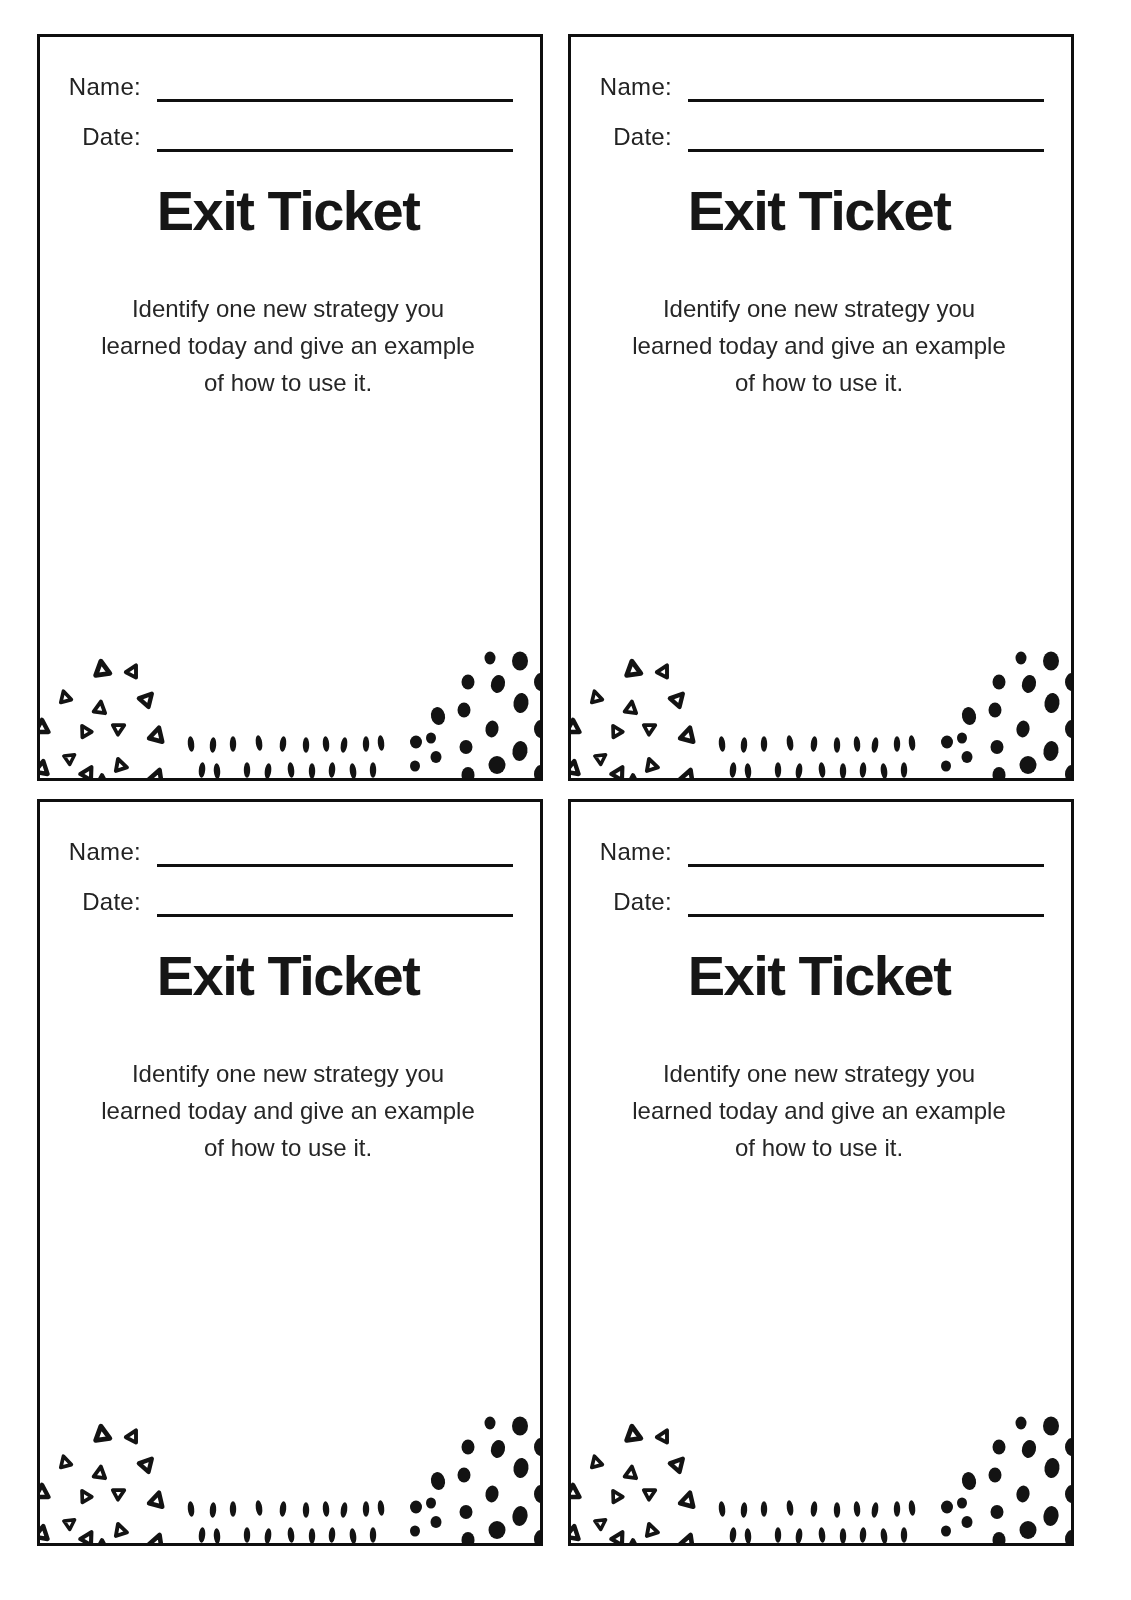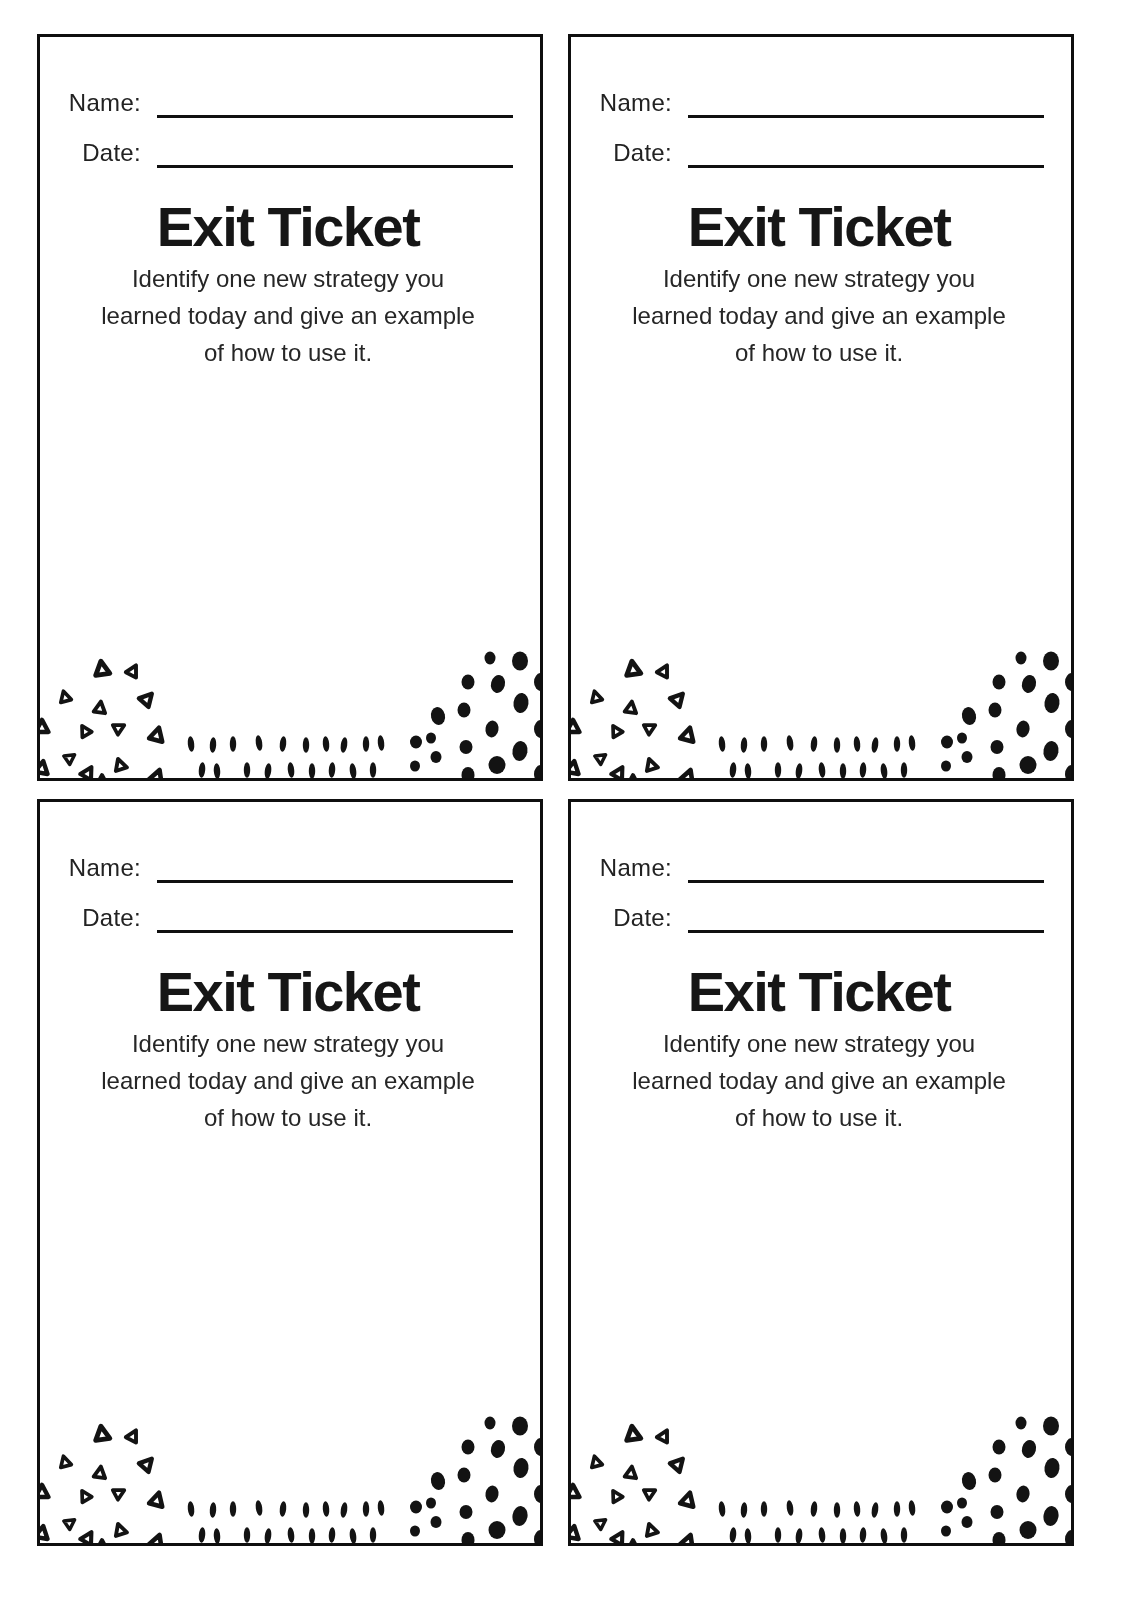--- a/index.html
+++ b/index.html
@@ -17,21 +17,21 @@
     grid-template-columns:506px 506px;
     grid-template-rows:747px 747px;
     column-gap:25px;row-gap:18px;
   }
   .card{
     box-sizing:border-box;
     width:506px;height:747px;
     border:3px solid #0f0f0f;
     background:#ffffff;
     position:relative;
-    padding:16px 27px 0 23px;
+    padding:0 27px 0 23px;
     overflow:hidden;
   }
   .field-row{
     display:flex;
     align-items:flex-end;
     height:30px;
   }
   .name-row{margin-top:35px;}
   .date-row{margin-top:20px;align-items:flex-end;}
   .field-label{
@@ -53,20 +53,21 @@
   .card-title{
     margin:26px 0 0 0;
     text-align:center;
     font-size:56px;
     line-height:66px;
     font-weight:700;
     letter-spacing:-1.5px;
     color:#161616;
   }
   .prompt{
+    margin-top:46px;
     text-align:center;
     font-size:24px;
     line-height:37px;
     color:#262626;
   }
   .deco{
     position:absolute;
     left:0;bottom:0;
     width:100%;height:146px;
     display:block;

